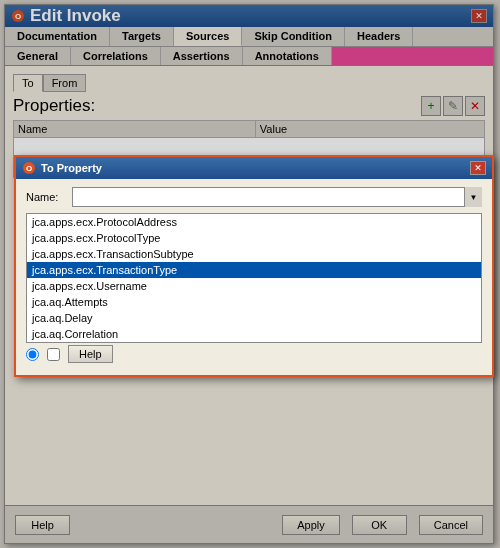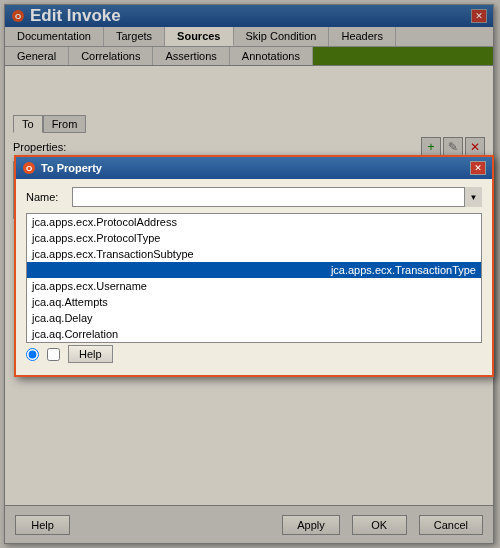--- a/index.html
+++ b/index.html
@@ -65,63 +65,63 @@
       background: #d4d0c8;
       border-bottom: 1px solid #999;
     }
     .tab {
       padding: 3px 12px;
       font-size: 11px;
       cursor: pointer;
       border-right: 1px solid #aaa;
       background: #d4d0c8;
       color: #000;
+      font-weight: bold;
     }
     .tab.active {
       background: #f0ece0;
       border-bottom: 1px solid #f0ece0;
       font-weight: bold;
     }
     .tab-row-2 {
       display: flex;
-      background: #4d7c0f;
+      background: #ec4899;
       border-bottom: 1px solid #888;
     }
 
     
     .content {
       padding: 8px;
       background: #f0ece0;
     }
 
     .to-from-tabs {
       display: flex;
       margin-bottom: 4px;
-      margin-top: 41px;
     }
     .to-from-tab {
       padding: 2px 8px;
       border: 1px solid #999;
       background: #d4d0c8;
       cursor: pointer;
       font-size: 11px;
     }
     .to-from-tab.active {
       background: #f0ece0;
       border-bottom-color: #f0ece0;
     }
 
     .properties-header {
       display: flex;
       justify-content: space-between;
       align-items: center;
       margin-bottom: 4px;
     }
     .properties-label {
-      font-size: 11px;
+      font-size: 17px;
     }
     .icon-buttons {
       display: flex;
       gap: 2px;
     }
     .icon-btn {
       width: 20px;
       height: 20px;
       border: 1px solid #888;
       background: #d4d0c8;
@@ -137,21 +137,21 @@
 
     .properties-table {
       width: 100%;
       border-collapse: collapse;
       background: white;
       border: 1px solid #aaa;
     }
     .properties-table th {
       background: #d4d0c8;
       border: 1px solid #aaa;
-      padding: 2px 20px;
+      padding: 2px 4px;
       text-align: left;
       font-weight: normal;
       font-size: 11px;
     }
 
     
     .bottom-bar {
       position: absolute;
       bottom: 0;
       left: 0;
@@ -276,21 +276,20 @@
     }
     .dropdown-item {
       padding: 2px 5px;
       font-size: 11px;
       cursor: pointer;
       white-space: nowrap;
     }
     .dropdown-item.selected {
       background: #0055aa;
       color: white;
-      text-align: right;
     }
 
     
     .dropdown-list::-webkit-scrollbar {
       width: 10px;
     }
     .dropdown-list::-webkit-scrollbar-track {
       background: #f0f0f0;
     }
     .dropdown-list::-webkit-scrollbar-thumb {

